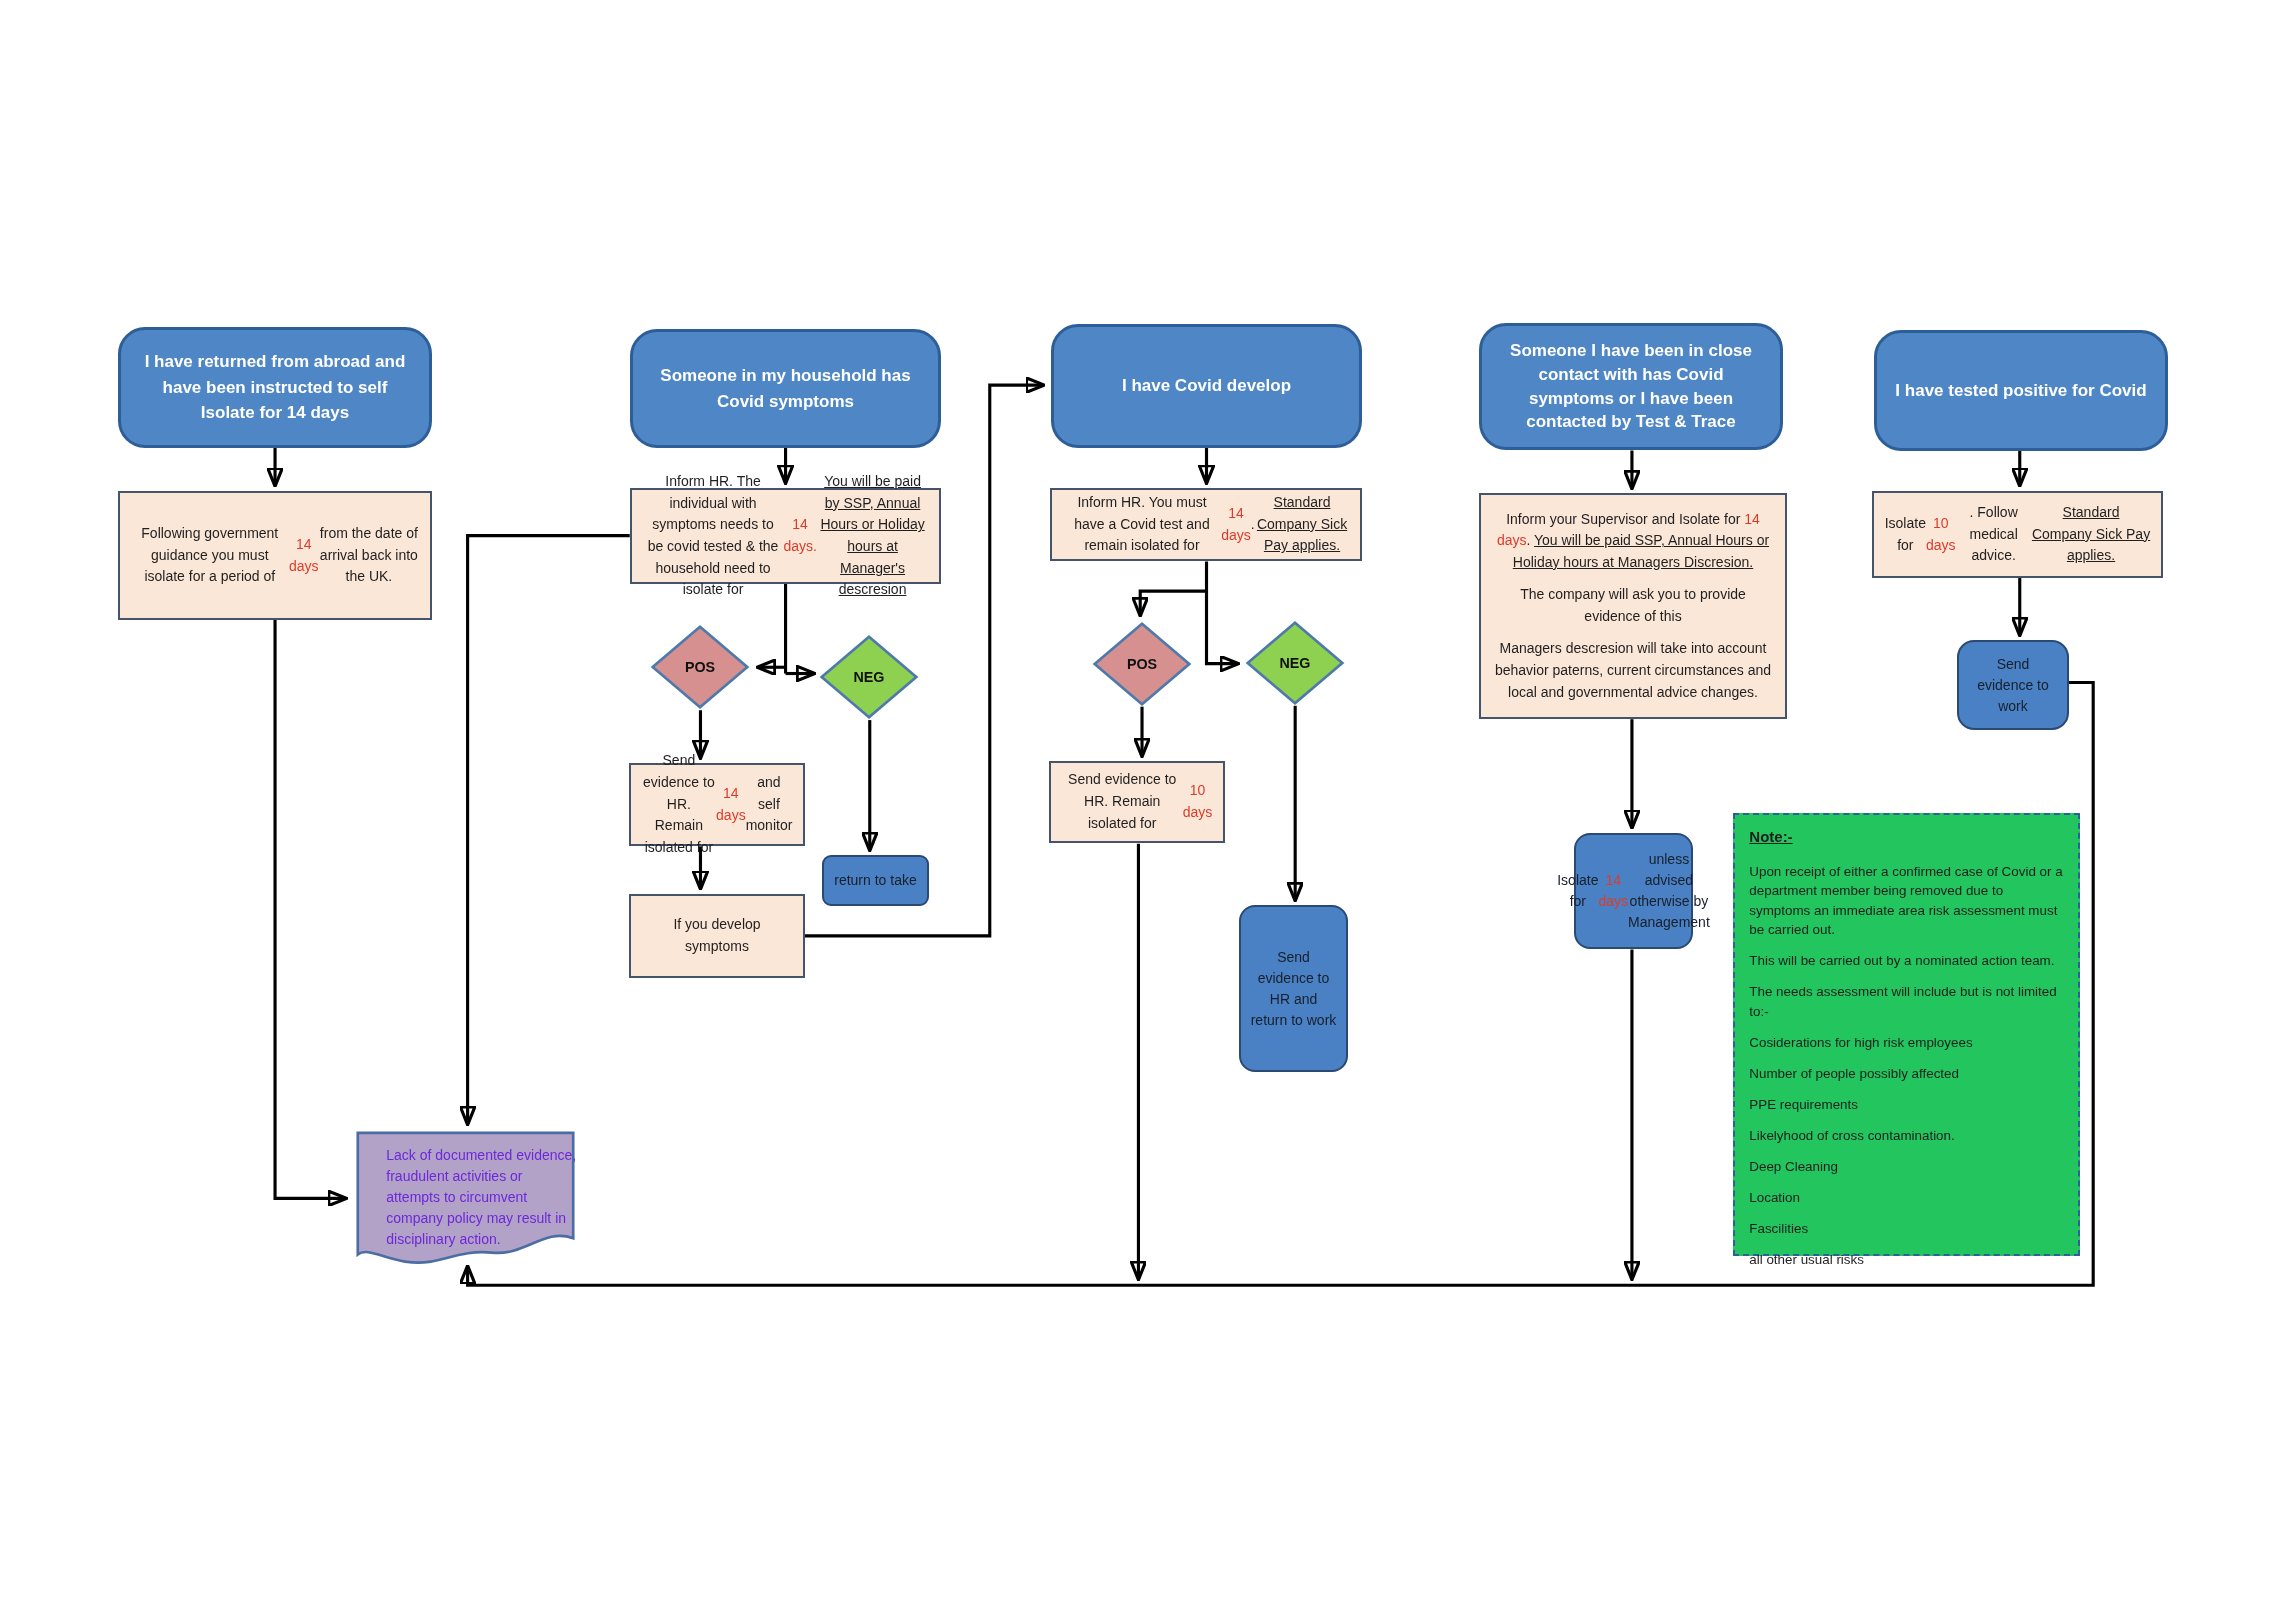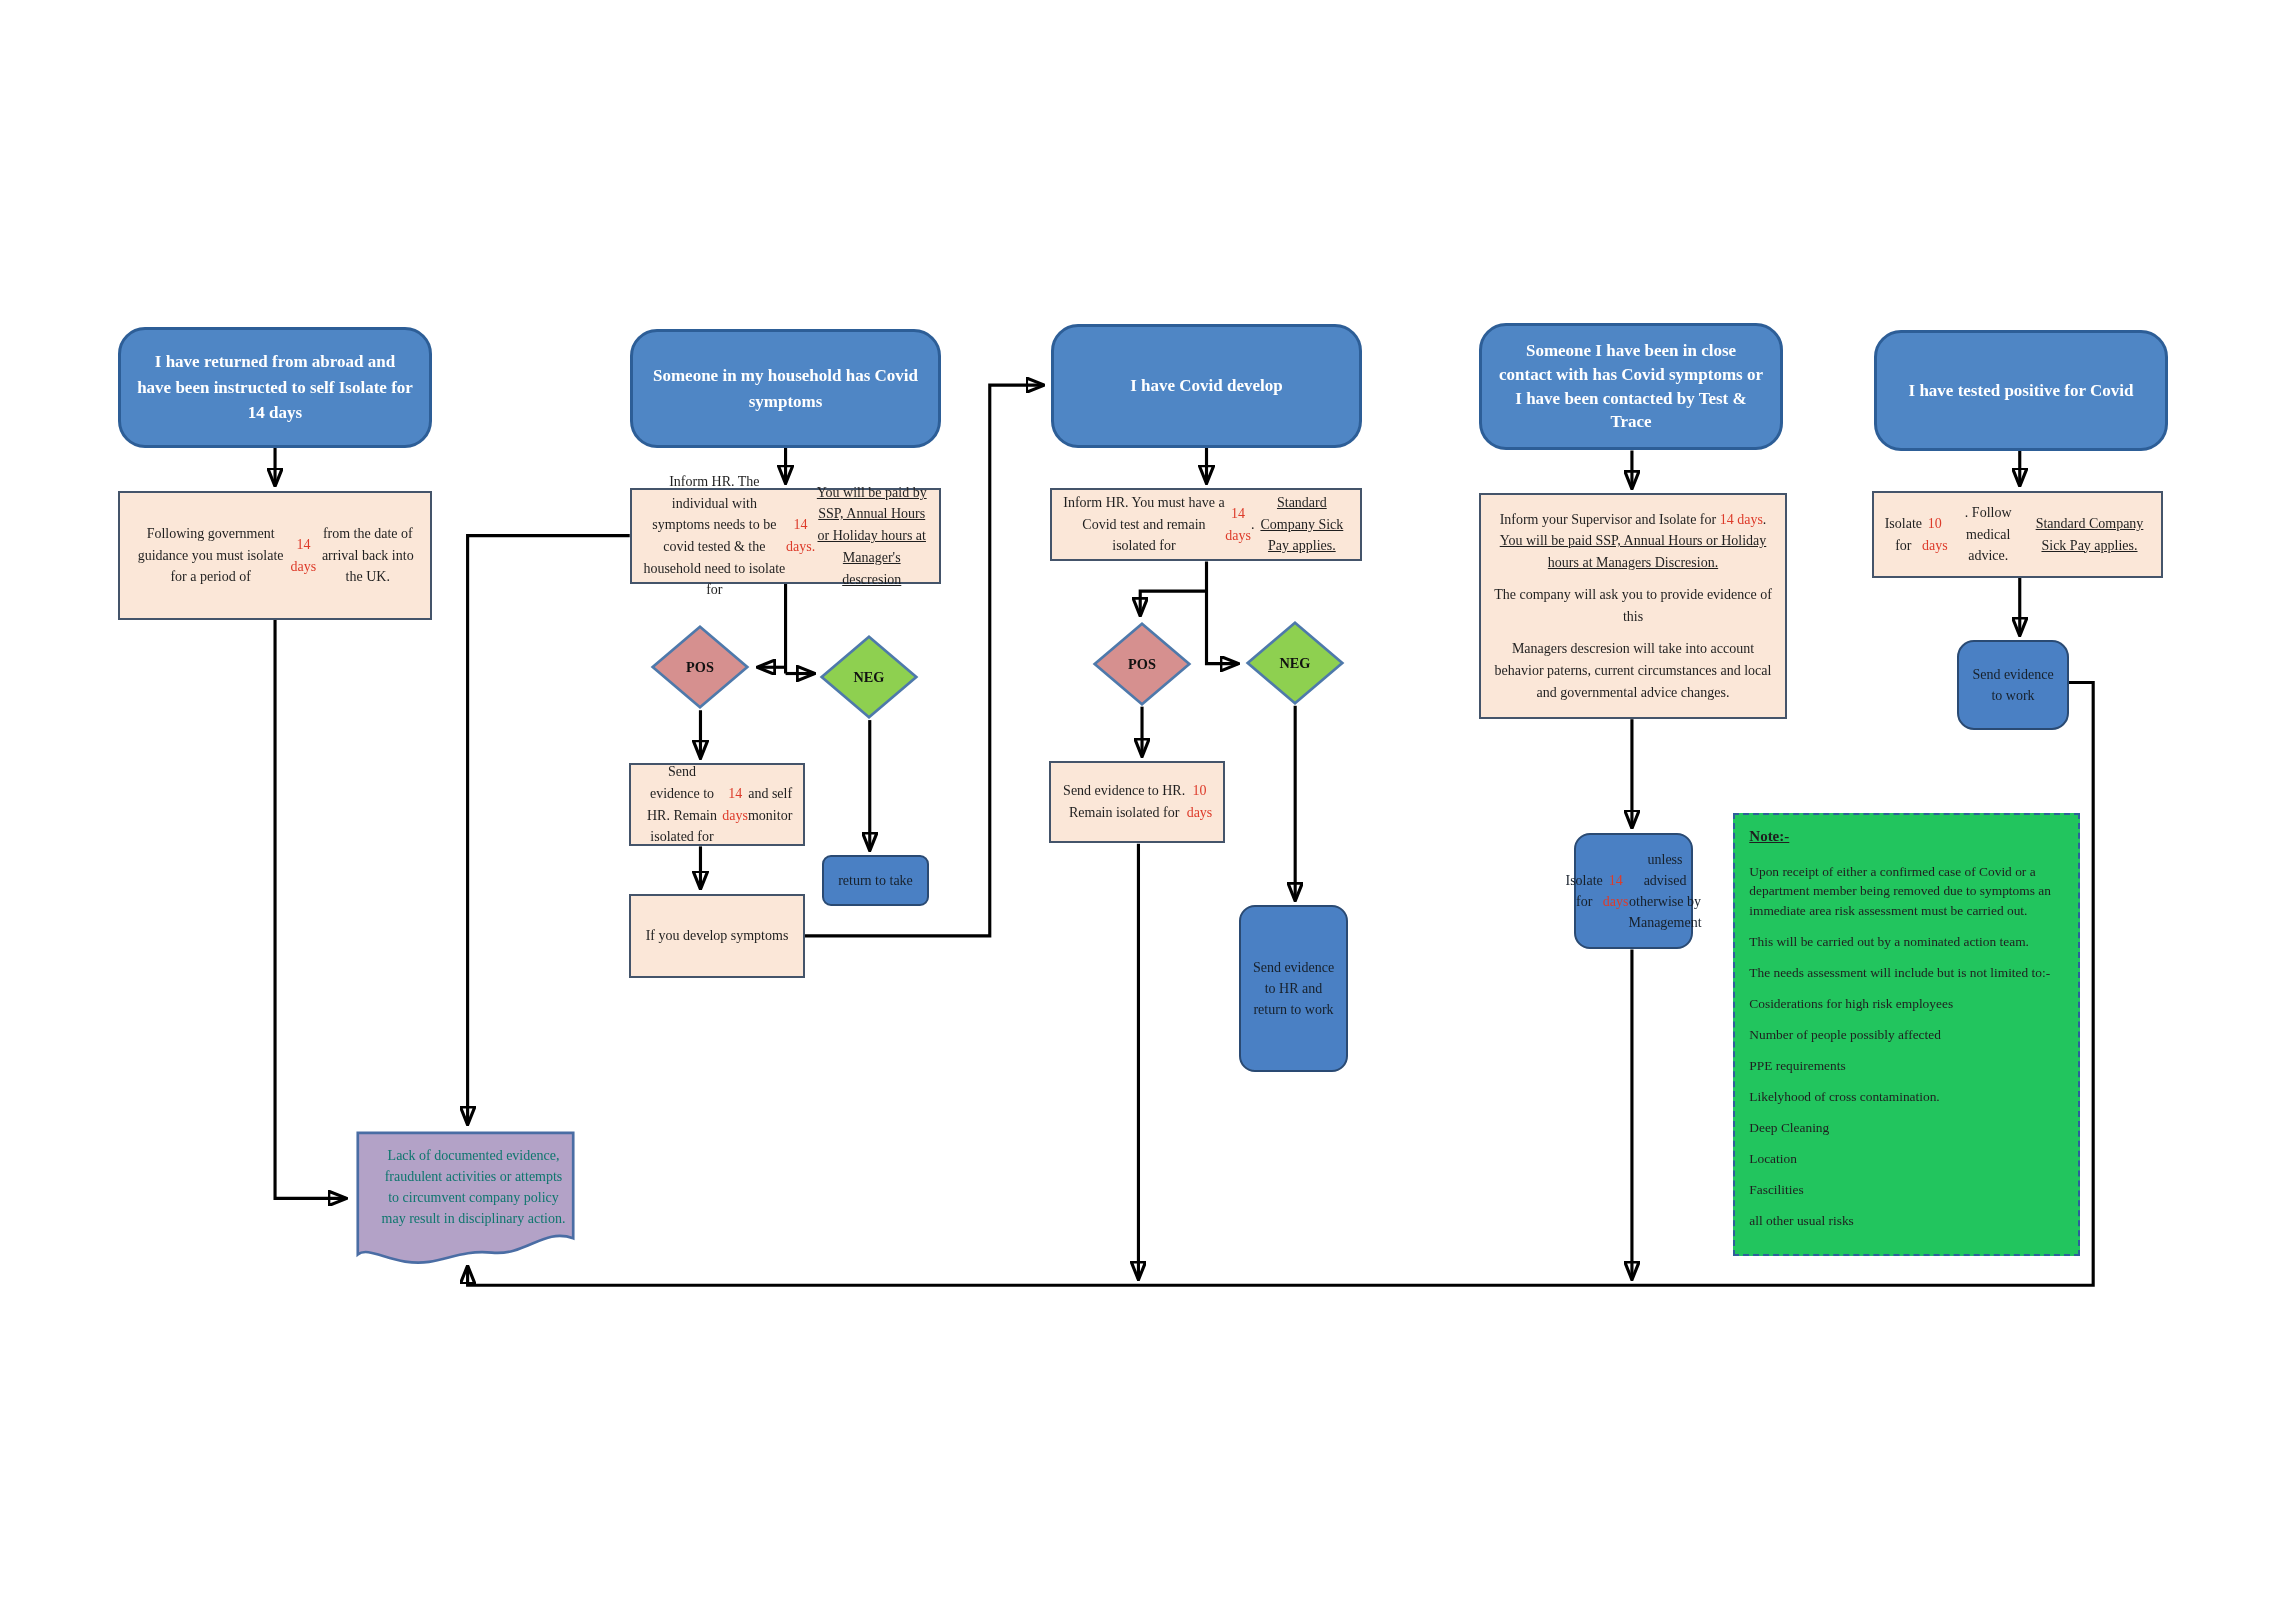--- a/index.html
+++ b/index.html
@@ -6,41 +6,41 @@
     --hdr-blue:#4f86c5; --hdr-border:#2d5e97;
     --action-blue:#4a80c4; --action-border:#2a4a73;
     --tan:#fbe7d8; --tan-border:#44546a;
     --pos:#d6908f; --neg:#8ed050; --dia-border:#4e79ab;
     --purple:#b3a2c7; --purple-border:#4a6da4;
     --red:#dd3b2a; --note-border:#2f5f9b;
     --ink:#1f1f1f; --line:#000;
   }
   html,body{margin:0;padding:0;background:#ffffff;}
   .page{position:relative;width:2293px;height:1622px;background:#fff;overflow:hidden;
-        font-family:Liberation Serif, serif;color:var(--ink);}
+        font-family:Liberation Sans, sans-serif;color:var(--ink);}
   .node{position:absolute;box-sizing:border-box;z-index:2;display:flex;align-items:center;
         justify-content:center;text-align:center;}
   .hdr{background:var(--hdr-blue);border:3.6px solid var(--hdr-border);border-radius:27px;
        color:#ffffff;font-weight:bold;font-size:17px;line-height:1.5;padding:5.4px 16px;}
   .info{background:var(--tan);border:2.7px solid var(--tan-border);font-size:14px;
         line-height:1.55;padding:3.6px 10.7px;}
   .info .blk{display:block;}
   .info .blk + .blk{margin-top:10.7px;}
   .action{background:var(--action-blue);border:2.7px solid var(--action-border);
           border-radius:12.5px;font-size:14px;line-height:1.5;color:#17202b;padding:3.6px 9px;}
   .red{color:var(--red);}
   .u{text-decoration:underline;}
   .diamond{position:absolute;z-index:2;}
   .diamond svg{display:block;}
   .dlabel{position:absolute;inset:0;display:flex;align-items:center;justify-content:center;
           font-weight:bold;font-size:14.3px;color:#111;}
   .docshape{position:absolute;z-index:2;}
   .docshape svg{display:block;}
-  .doc-text{position:absolute;left:8px;top:0;width:100%;padding:14.3px 14.3px 0 14.3px;box-sizing:border-box;
-            text-align:center;font-size:14px;line-height:1.5;color:#0f766e;}
+  .doc-text{position:absolute;left:16px;top:0;width:100%;padding:14.3px 14.3px 0 14.3px;box-sizing:border-box;
+            text-align:left;font-size:14px;line-height:1.5;color:#6d28d9;}
   .note{position:absolute;box-sizing:border-box;z-index:2;background:#22c55e;
         border:2.7px dashed var(--note-border);padding:10.7px 14.3px;font-size:13.4px;line-height:1.45;}
   .note-title{font-weight:bold;text-decoration:underline;font-size:15px;margin-bottom:14.3px;}
   .note-line{margin-bottom:11.6px;}
   svg.wires{position:absolute;left:0;top:0;z-index:1;}
   svg.wires path{stroke:var(--line);stroke-width:3.5;fill:none;}
 </style>
 </head>
 <body>
 

